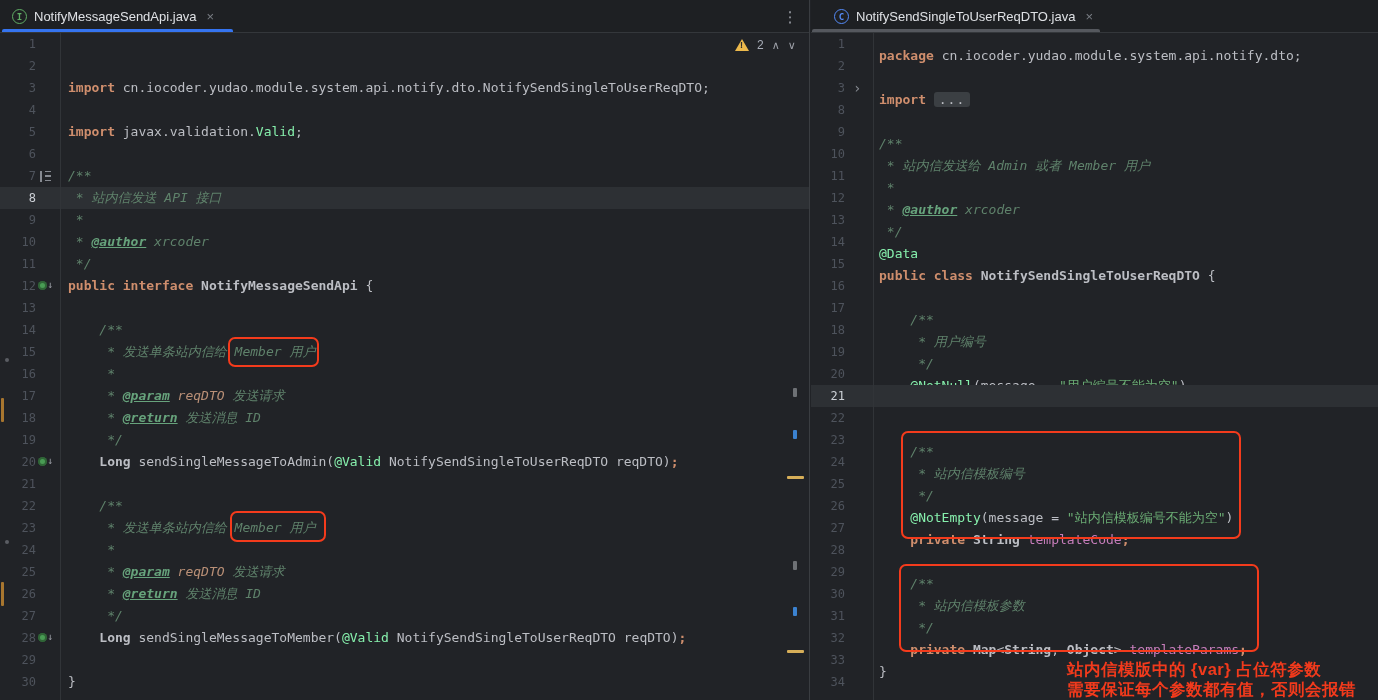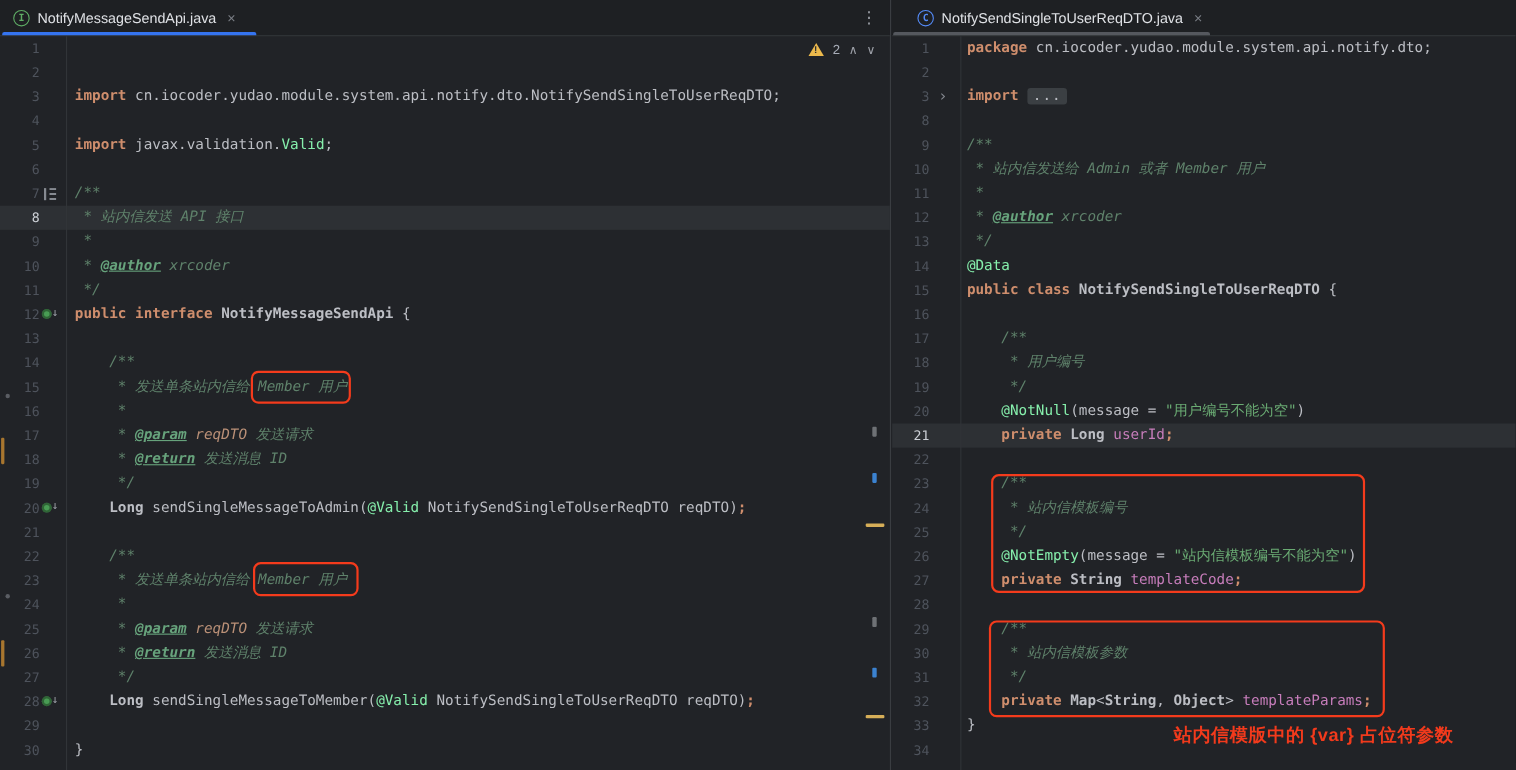--- a/index.html
+++ b/index.html
@@ -32,21 +32,21 @@
   .row { position:relative; display:flex; height:22px; line-height:22px; white-space:pre; }
   .row.hl { background:#2d3034; }
   .ln { flex:none; text-align:right; color:#4e535c; font-size:12px; }
   .pane-left  .ln { width:36px; }
   .pane-right .ln { width:34px; }
   .row.hl .ln { color:#ccd0d6; }
   .gut { flex:none; position:relative; }
   .pane-left  .gut { width:24px; }
   .pane-right .gut { width:28px; }
   .code { padding-left:8px; }
-  .pane-right .code { padding-left:6px; }
+  .pane-right .code { padding-left:6px;margin-top:12px; }
   .gutter-sep { position:absolute; top:0; bottom:0; width:1px; background:#313438; }
 
   
   .tk-kw  { color:#cf8e6d; font-weight:600; }
   .tk-pl  { color:#bcbec4; }
   .tk-ty  { color:#bcbec4; font-weight:600; }
   .tk-doc { color:#5f826b; font-style:italic; }
   .tk-dt  { color:#67a37c; font-style:italic; font-weight:600; text-decoration:underline; }
   .tk-dp  { color:#ba9077; font-style:italic; }
   .tk-ann { color:#86efac; }
@@ -174,21 +174,21 @@
         <div class="row"><span class="ln">11</span><span class="gut"></span><span class="code"><span class="tk-doc"> *</span></span></div>
         <div class="row"><span class="ln">12</span><span class="gut"></span><span class="code"><span class="tk-doc"> * </span><span class="tk-dt">@author</span><span class="tk-doc"> xrcoder</span></span></div>
         <div class="row"><span class="ln">13</span><span class="gut"></span><span class="code"><span class="tk-doc"> */</span></span></div>
         <div class="row"><span class="ln">14</span><span class="gut"></span><span class="code"><span class="tk-ann">@Data</span></span></div>
         <div class="row"><span class="ln">15</span><span class="gut"></span><span class="code"><span class="tk-kw">public class </span><span class="tk-ty">NotifySendSingleToUserReqDTO </span><span class="tk-pl">{</span></span></div>
         <div class="row"><span class="ln">16</span><span class="gut"></span><span class="code"></span></div>
         <div class="row"><span class="ln">17</span><span class="gut"></span><span class="code"><span class="tk-doc">    /**</span></span></div>
         <div class="row"><span class="ln">18</span><span class="gut"></span><span class="code"><span class="tk-doc">     * 用户编号</span></span></div>
         <div class="row"><span class="ln">19</span><span class="gut"></span><span class="code"><span class="tk-doc">     */</span></span></div>
         <div class="row"><span class="ln">20</span><span class="gut"></span><span class="code"><span class="tk-pl">    </span><span class="tk-ann">@NotNull</span><span class="tk-pl">(message = </span><span class="tk-str">"用户编号不能为空"</span><span class="tk-pl">)</span></span></div>
-        <div class="row hl"><span class="ln">21</span><span class="gut"></span><span class="code"><span class="tk-kw">    private </span><span class="tk-ty">Long </span><span class="tk-fld">userId</span><span class="tk-kw">;</span></span></div>
+        <div class="row hl"><span class="ln">21</span><span class="gut"></span></div>
         <div class="row"><span class="ln">22</span><span class="gut"></span><span class="code"></span></div>
         <div class="row"><span class="ln">23</span><span class="gut"></span><span class="code"><span class="tk-doc">    /**</span></span></div>
         <div class="row"><span class="ln">24</span><span class="gut"></span><span class="code"><span class="tk-doc">     * 站内信模板编号</span></span></div>
         <div class="row"><span class="ln">25</span><span class="gut"></span><span class="code"><span class="tk-doc">     */</span></span></div>
         <div class="row"><span class="ln">26</span><span class="gut"></span><span class="code"><span class="tk-pl">    </span><span class="tk-ann">@NotEmpty</span><span class="tk-pl">(message = </span><span class="tk-str">"站内信模板编号不能为空"</span><span class="tk-pl">)</span></span></div>
         <div class="row"><span class="ln">27</span><span class="gut"></span><span class="code"><span class="tk-kw">    private </span><span class="tk-ty">String </span><span class="tk-fld">templateCode</span><span class="tk-kw">;</span></span></div>
         <div class="row"><span class="ln">28</span><span class="gut"></span><span class="code"></span></div>
         <div class="row"><span class="ln">29</span><span class="gut"></span><span class="code"><span class="tk-doc">    /**</span></span></div>
         <div class="row"><span class="ln">30</span><span class="gut"></span><span class="code"><span class="tk-doc">     * 站内信模板参数</span></span></div>
         <div class="row"><span class="ln">31</span><span class="gut"></span><span class="code"><span class="tk-doc">     */</span></span></div>
@@ -199,15 +199,16 @@
     <div class="gutter-sep" style="left:62px; top:33px;"></div>
   </div>
 
   <div class="red-box" style="left:228px; top:337px; width:91px;  height:30px;"></div>
   <div class="red-box" style="left:230px; top:511px; width:96px;  height:31px;"></div>
   <div class="red-box" style="left:901px; top:431px; width:340px; height:108px;"></div>
   <div class="red-box" style="left:899px; top:564px; width:360px; height:88px;"></div>
 
   <div class="red-note">
     <div>站内信模版中的 {var} 占位符参数</div>
+    <div>需要保证每个参数都有值，否则会报错</div>
   </div>
 
 </div>
 
 </body></html>

